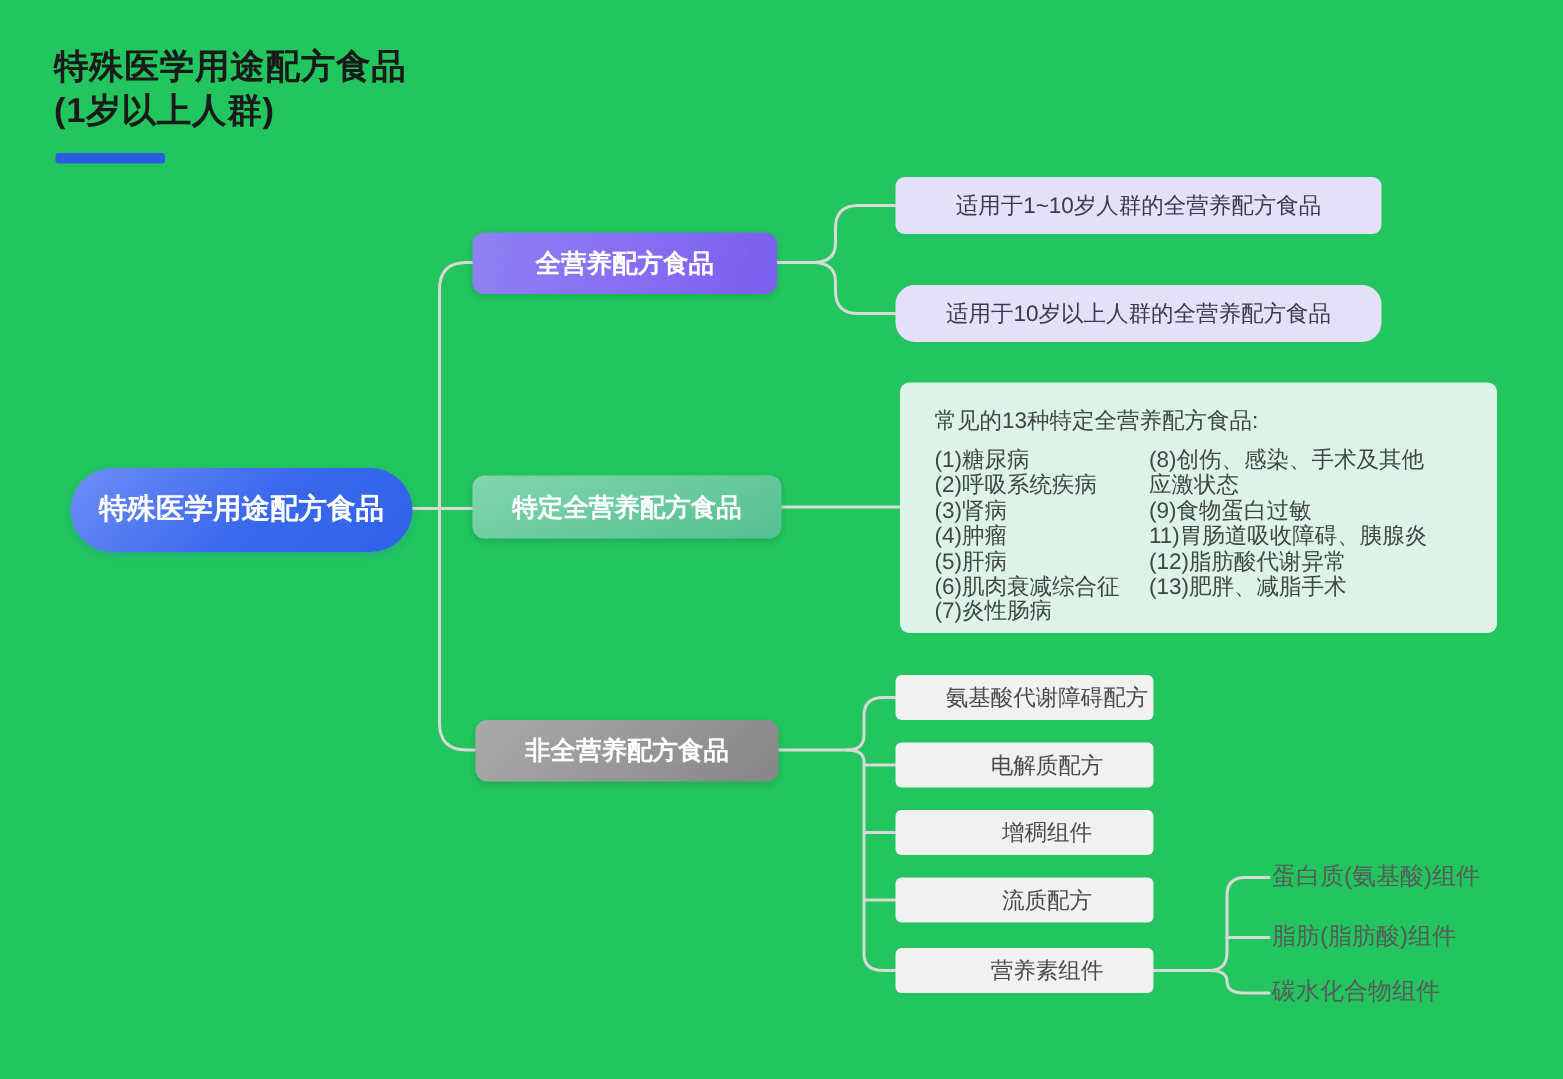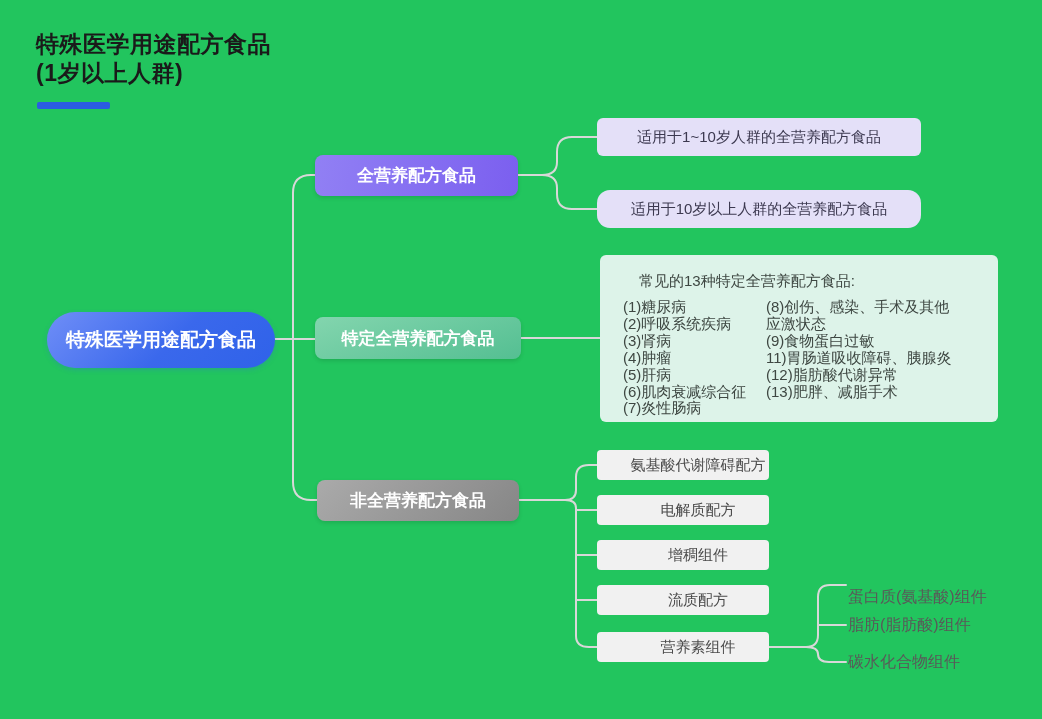--- a/index.html
+++ b/index.html
@@ -32,34 +32,34 @@
             background:linear-gradient(135deg,#aaaaaa 0%,#868686 100%);}
 
   .leaf-purple{left:597px;width:324px;height:38px;border-radius:6px;
                background:#e4e0f8;color:#3c3950;font-size:15px;}
   .leaf-purple.one{top:118px;}
   .leaf-purple.two{top:190px;border-radius:13px;}
 
   .panel{position:absolute;left:600px;top:255px;width:398px;height:167px;
          border-radius:6px;background:#ddf3e9;color:#3e4742;box-sizing:border-box;
          padding:17px 14px 10px 23px;font-size:15px;}
-  .panel-title{line-height:18px;margin-bottom:9px;margin-left:16px;}
+  .panel-title{line-height:18px;margin-bottom:9px;}
   .panel-cols{display:flex;}
   .panel-col{display:flex;flex-direction:column;}
   .panel-col.left{width:143px;flex:none;}
   .panel-col.right{flex:1;}
   .panel-row{line-height:16.9px;white-space:nowrap;}
 
   .leaf-gray{left:597px;width:172px;height:30px;border-radius:4px;
              background:#f1f1f1;color:#4a4a4a;font-size:15px;padding-left:30px;}
   .g1{top:450px;} .g2{top:495px;} .g3{top:540px;} .g4{top:585px;} .g5{top:632px;}
 
   .grandchild{position:absolute;left:848px;height:20px;line-height:20px;
               font-size:16px;color:#595959;white-space:nowrap;}
-  .gc1{top:575px;margin-top:12px;} .gc2{top:615px;} .gc3{top:652px;}
+  .gc1{top:575px;} .gc2{top:615px;} .gc3{top:652px;}
 </style>
 </head>
 <body>
 
 <div class="canvas">
 
   <div class="title">
     <div>特殊医学用途配方食品</div>
     <div>(1岁以上人群)</div>
   </div>

